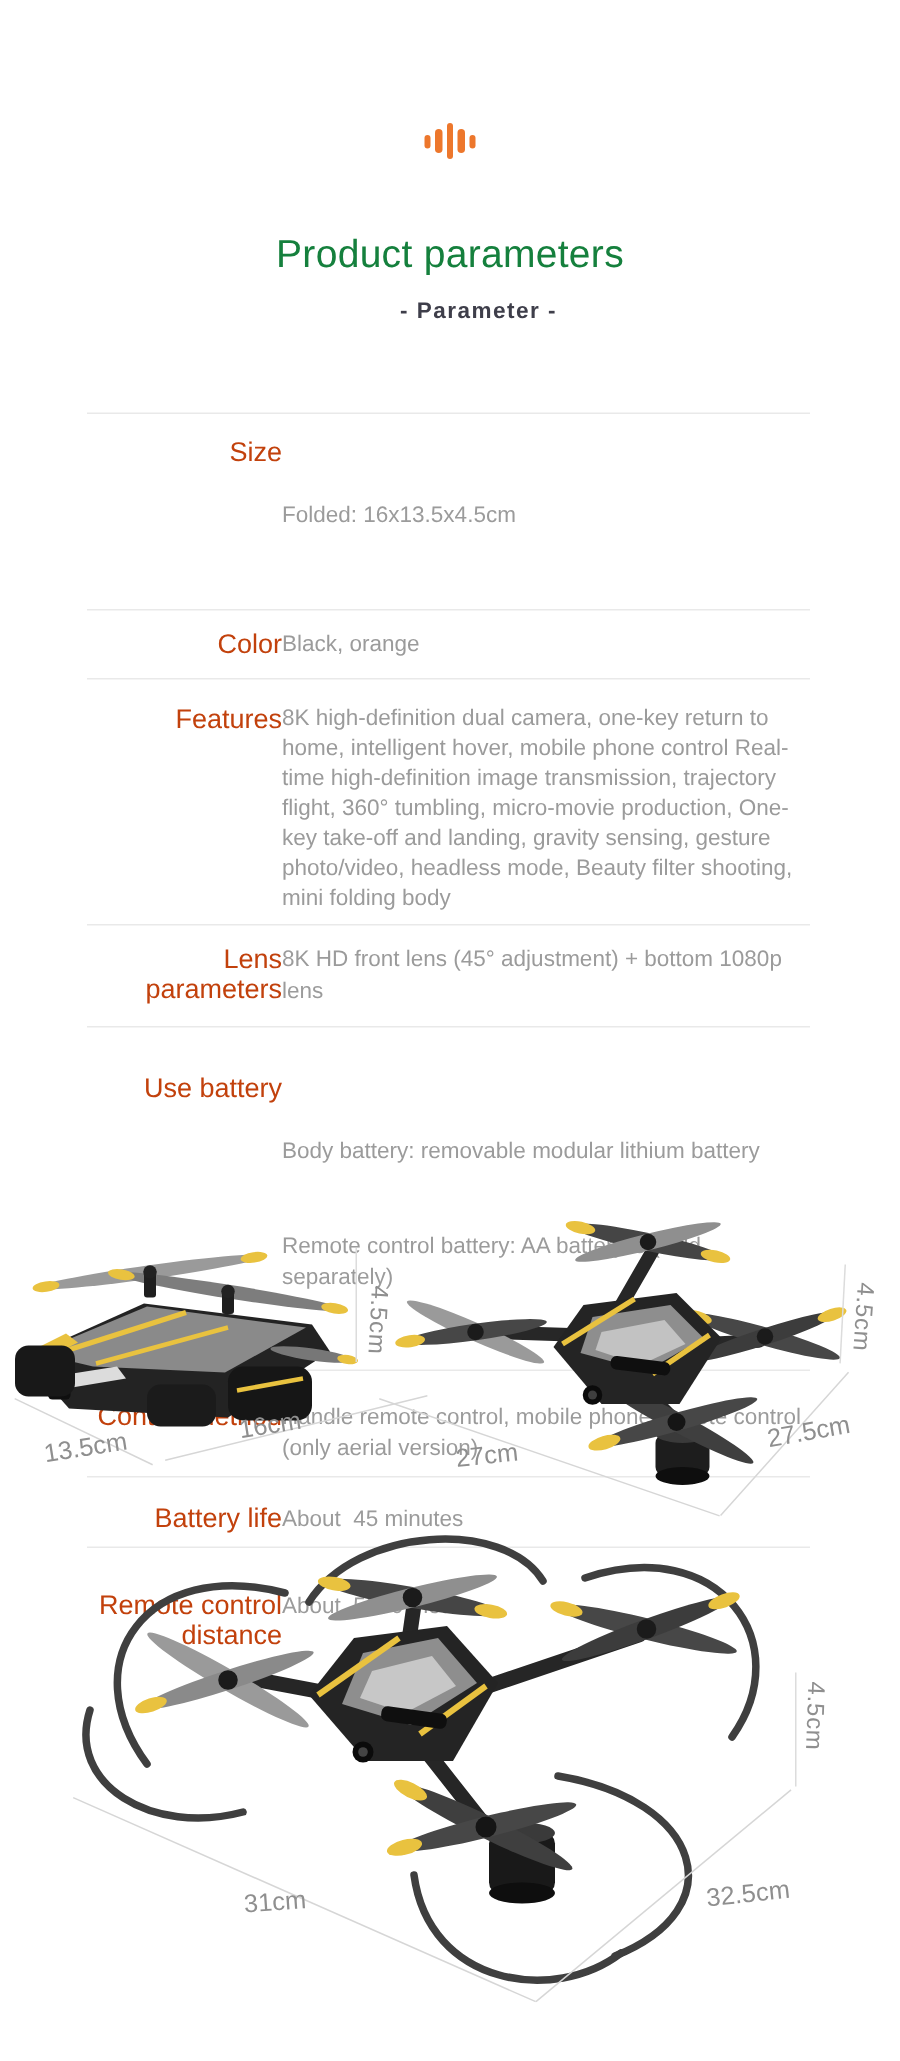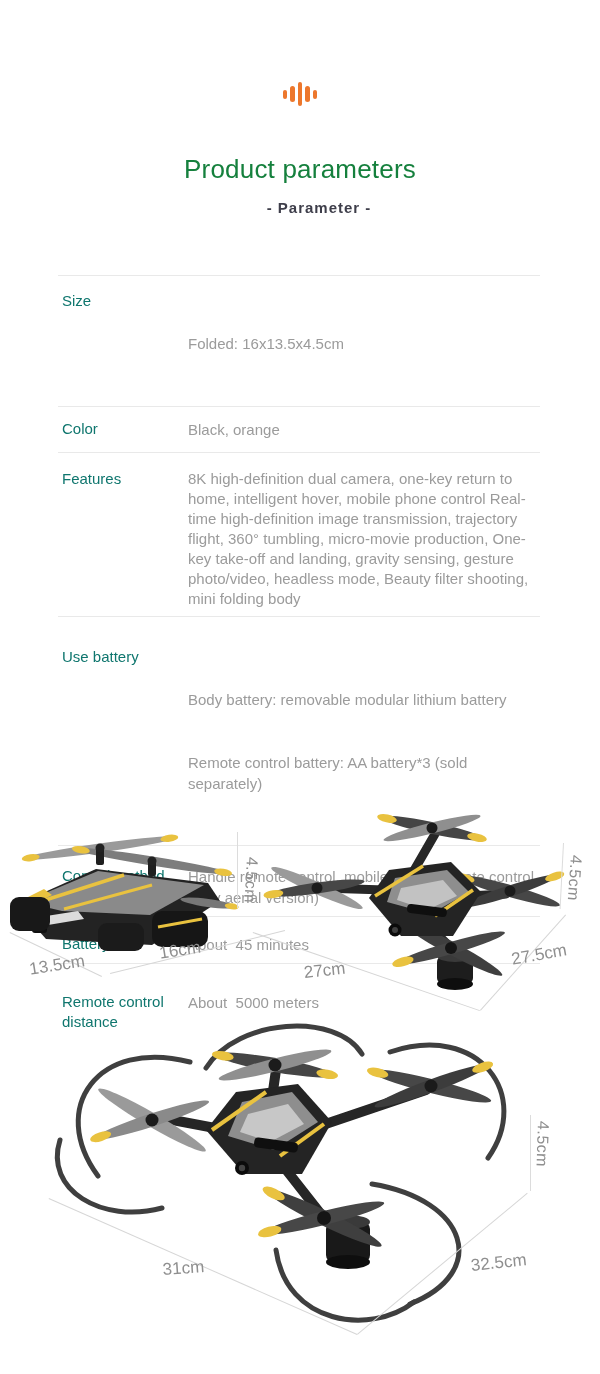--- a/index.html
+++ b/index.html
@@ -12,21 +12,21 @@
   .eq i{display:block;width:4.5px;background:#ed772c;border-radius:3px;}
   .eq .b1{height:9px}.eq .b2{height:16px}.eq .b3{height:24px}.eq .b4{height:16px}.eq .b5{height:9px}
   .title{position:absolute;top:153px;left:0;width:600px;text-align:center;
          font-size:26px;line-height:32px;color:#15803d;letter-spacing:.2px;}
   .subtitle{position:absolute;top:199px;left:0;width:600px;text-align:center;
             font-size:15px;font-weight:bold;color:#3e3e4a;letter-spacing:1px;padding-left:19px;}
 
   
   .spec{position:absolute;left:58px;top:275px;width:482px;}
   .row{display:flex;align-items:flex-start;border-top:1px solid #e9e9e9;box-sizing:border-box;}
-  .lbl{width:126px;padding-left:4px;flex:0 0 auto;font-size:15px;line-height:20px;color:#0f766e;}
+  .lbl{width:126px;padding-left:4px;flex:0 0 auto;font-size:18px;line-height:20px;color:#c2410c;text-align:right;}
   .val{flex:1;font-size:15px;line-height:21px;color:#9b9b9b;white-space:pre-wrap;}
   .r1{padding:15px 0 10px 0}
   .r2{padding:12px 0 12px 0}
   .r3{padding:16px 0 7px 0}.r3 .val{line-height:20px}
   .r4{padding:12px 0 13px 0}
   .r5{padding:30px 0 9px 0}
   .r6{padding:20px 0 8px 0}
   .r7{padding:17px 0 8px 0}
   .r8{padding:28px 0 18px 0}
 
@@ -62,20 +62,24 @@
         <div>Folded: 16x13.5x4.5cm</div>
       </div>
     </div>
     <div class="row r2">
       <div class="lbl">Color</div>
       <div class="val">Black, orange</div>
     </div>
     <div class="row r3">
       <div class="lbl">Features</div>
       <div class="val">8K high-definition dual camera, one-key return to home, intelligent hover, mobile phone control Real-time high-definition image transmission, trajectory flight, 360° tumbling, micro-movie production, One-key take-off and landing, gravity sensing, gesture photo/video, headless mode, Beauty filter shooting, mini folding body</div>
+    </div>
+    <div class="row r4">
+      <div class="lbl">Lens parameters</div>
+      <div class="val">8K HD front lens (45° adjustment) + bottom 1080p lens</div>
     </div>
     <div class="row r5">
       <div class="lbl">Use battery</div>
       <div class="val">
         <div>Body battery: removable modular lithium battery</div>
         <div>Remote control battery: AA battery*3 (sold separately)</div>
       </div>
     </div>
     <div class="row r6">
       <div class="lbl">Control method</div>

